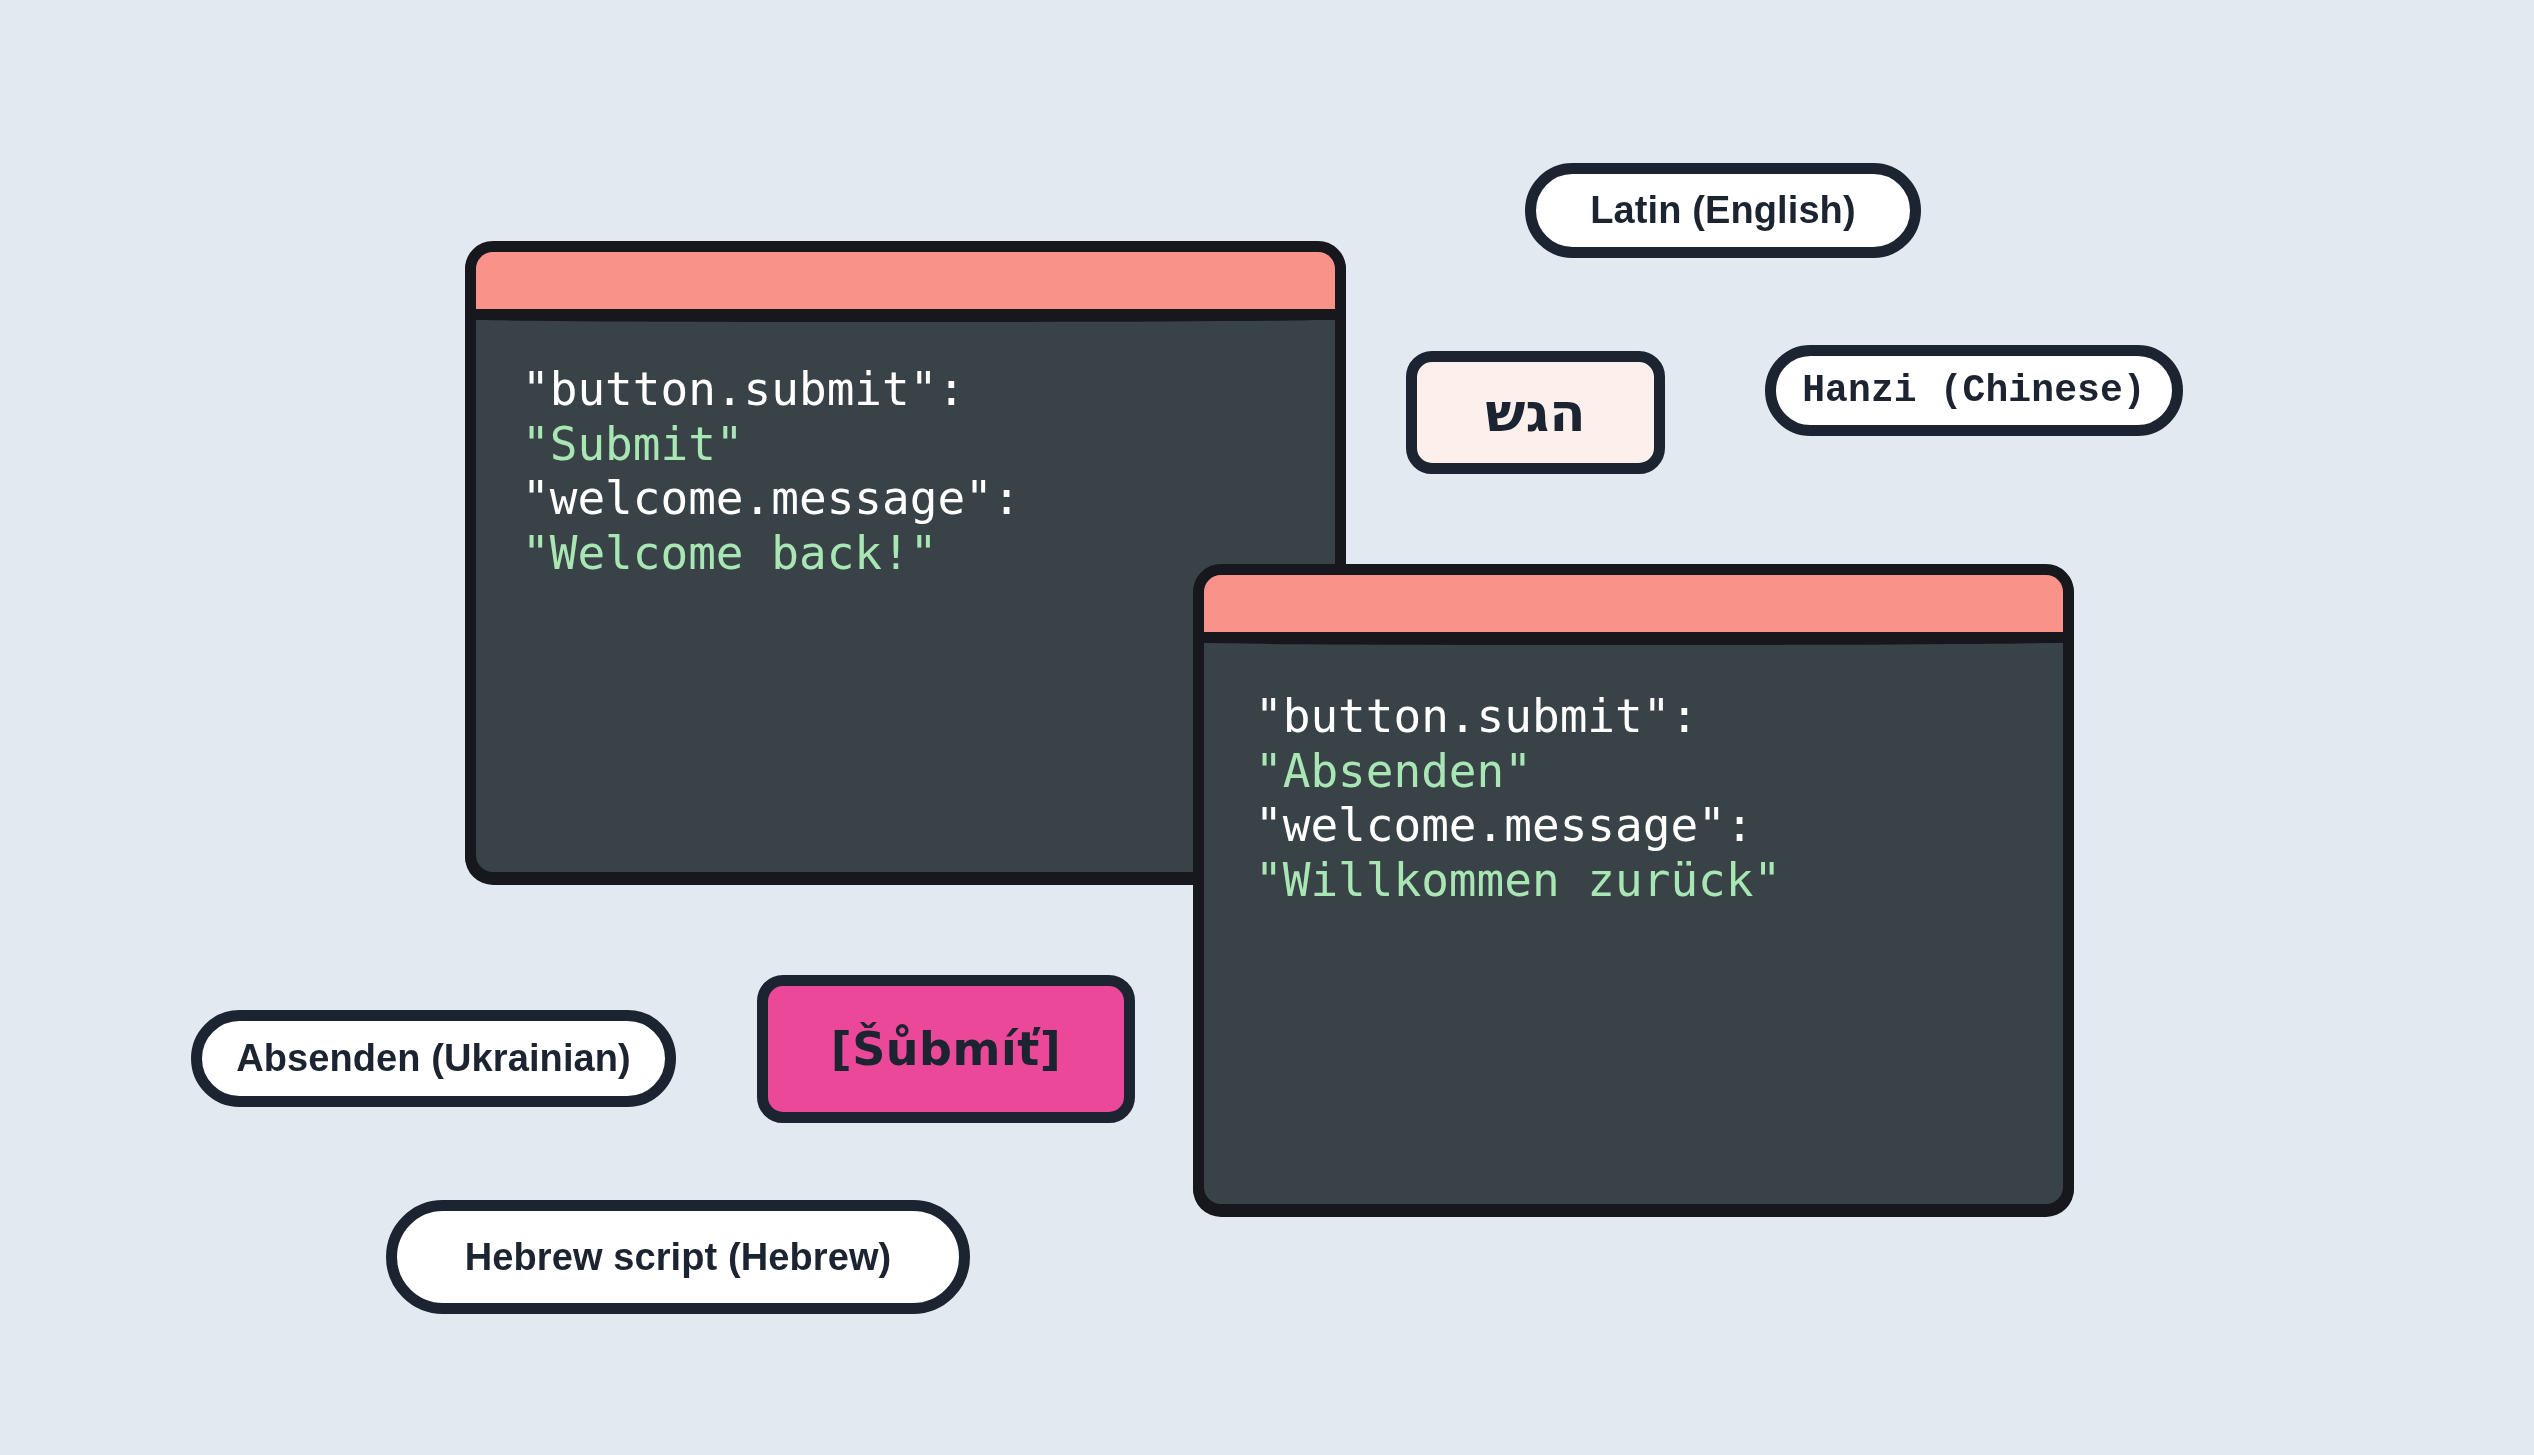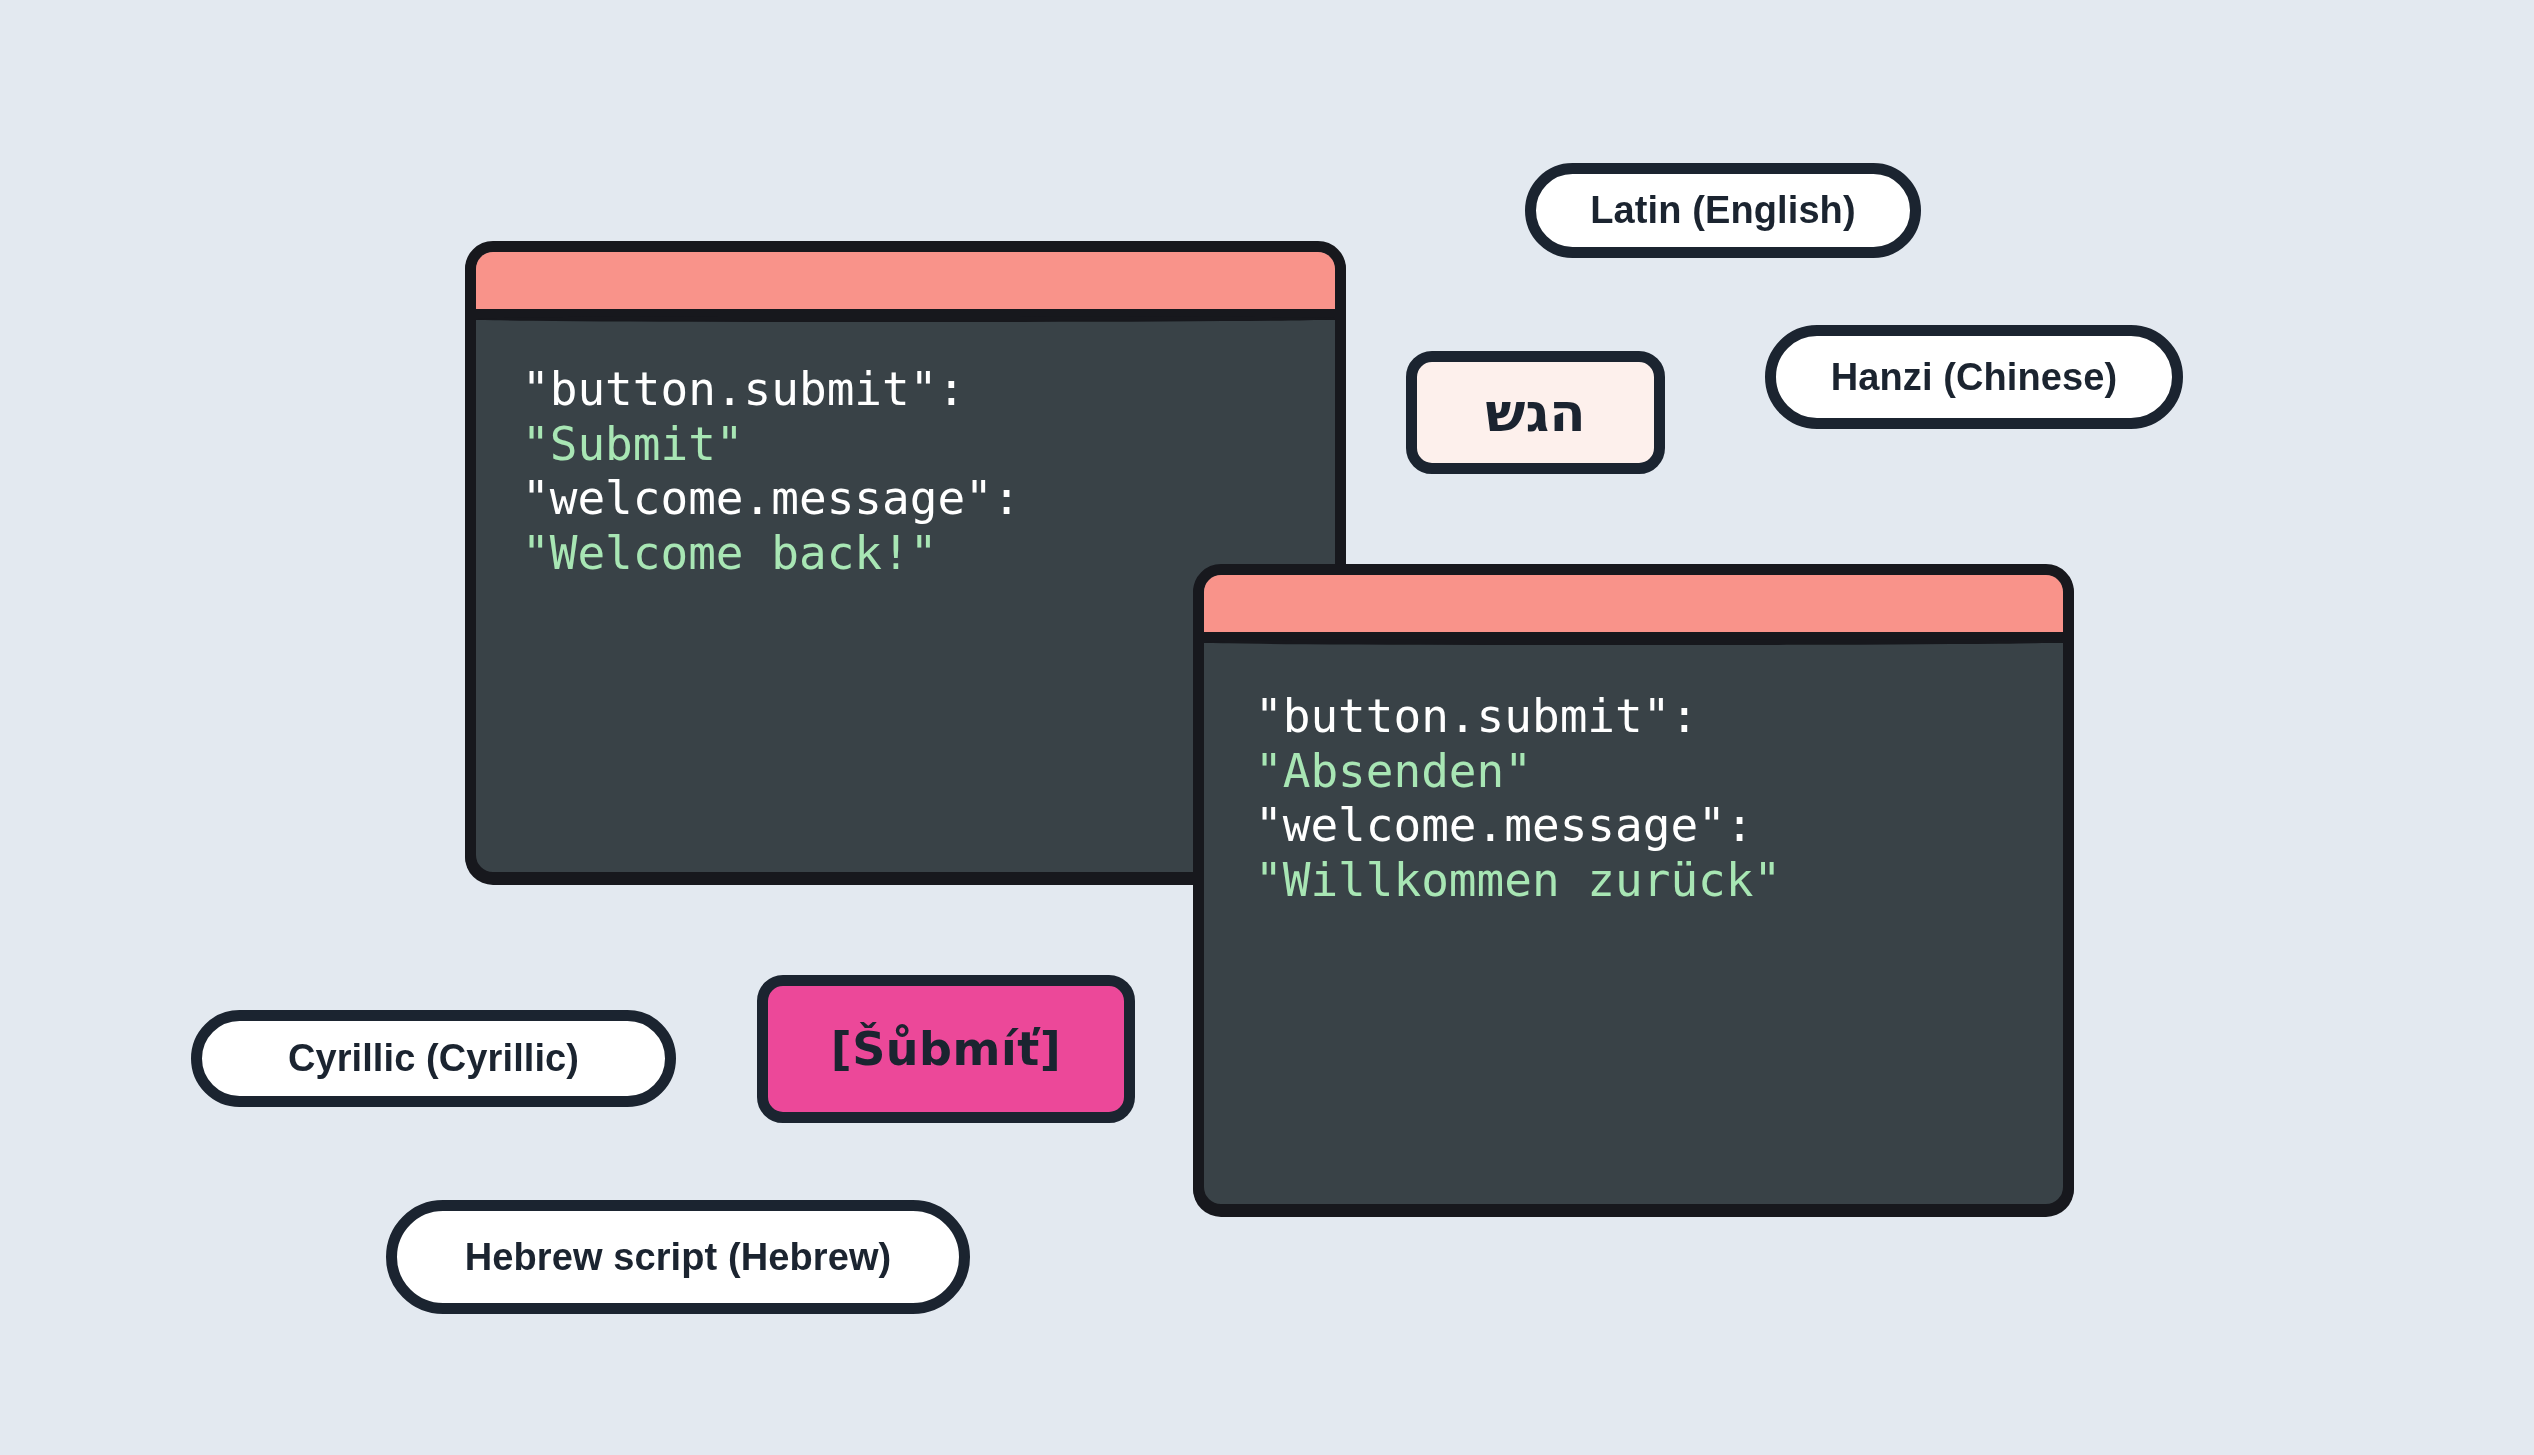--- a/index.html
+++ b/index.html
@@ -94,22 +94,22 @@
     z-index: 5;
   }
   .pill-round { border-radius: 989px; }
   .pill-rect  { border-radius: 26px; }
 
   #pill-latin {
     left: 1525px; top: 163px;
     width: 396px; height: 95px; text-align: center;
   }
   #pill-hanzi {
-    left: 1765px; top: 325px;
-    width: 418px; height: 104px;
+    left: 1765px; top: 345px;
+    width: 418px; height: 91px; font-family: Liberation Mono, monospace;
   }
   #pill-hebrew-sample {
     left: 1406px; top: 351px;
     width: 259px; height: 123px;
     background: #fdf0ec;
     font-family: "DejaVu Sans", sans-serif;
     font-size: 53px;
     direction: rtl;
   }
   #pill-cyrillic {
@@ -149,20 +149,20 @@
 <span class="code-key">"welcome.message":</span>
 <span class="code-value">"Willkommen zurück"</span></div>
   </div>
 
   <div class="pill pill-round" id="pill-latin">Latin (English)</div>
 
   <div class="pill pill-round" id="pill-hanzi">Hanzi (Chinese)</div>
 
   <div class="pill pill-rect" id="pill-hebrew-sample">הגש</div>
 
-  <div class="pill pill-round" id="pill-cyrillic">Cyrillic (Cyrillic)</div>
+  <div class="pill pill-round" id="pill-cyrillic">Absenden (Ukrainian)</div>
 
   <div class="pill pill-rect" id="pill-submit-pseudo">[Šůbmíť]</div>
 
   <div class="pill pill-round" id="pill-hebrew-script">Hebrew script (Hebrew)</div>
 
 </div>
 
 
 </body></html>

